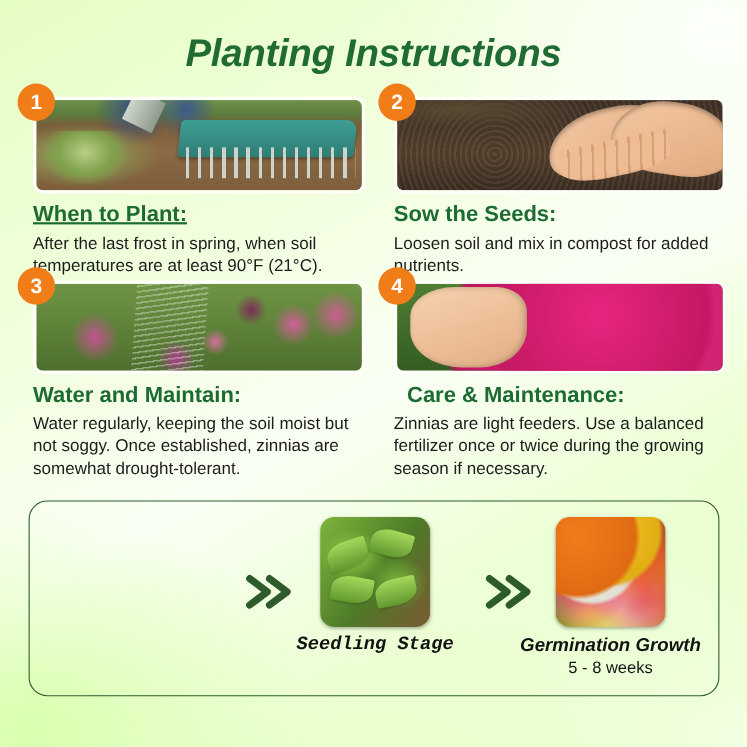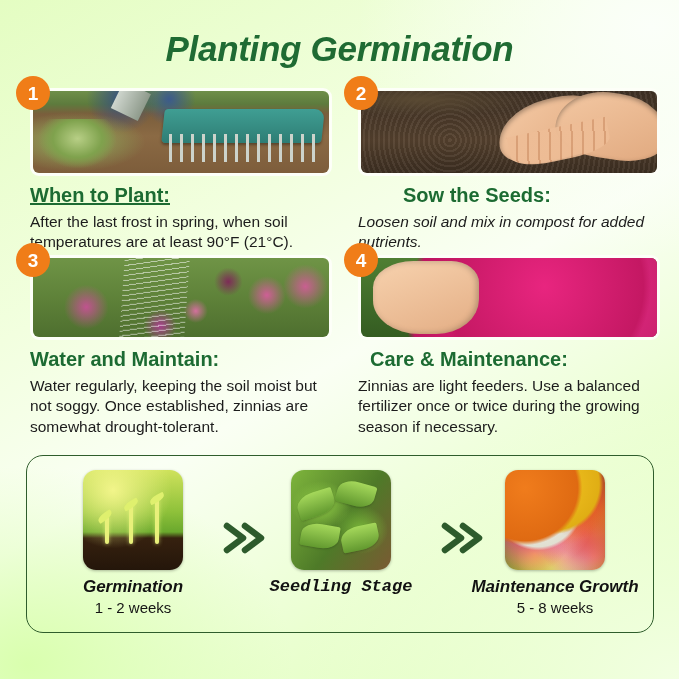--- a/index.html
+++ b/index.html
@@ -181,21 +181,21 @@
   }
 
   .arrow{position:absolute;top:62px;width:54px;height:40px;}
   .arrow svg{width:100%;height:100%;display:block;}
 </style>
 </head>
 <body>
 
 <div id="poster">
 
-  <div class="title">Planting Germination</div>
+  <div class="title">Planting Instructions</div>
 
   <div class="step" style="left:30px;top:88px;width:302px;">
     <div class="photo" style="width:302px;height:88px;">
       <div class="ph p-rake">
         <div class="shrub"></div>
           <div class="handle"></div>
           <div class="head"></div>
           <div class="tines"></div>
       </div>
     </div>
@@ -206,22 +206,22 @@
 
   <div class="step" style="left:358px;top:88px;width:302px;">
     <div class="photo" style="width:302px;height:88px;">
       <div class="ph p-soil">
         <div class="hand1"></div>
           <div class="hand2"></div>
           <div class="fing"></div>
       </div>
     </div>
     <div class="badge">2</div>
-    <div class="heading" style="top:96px;margin-left:45px;">Sow the Seeds:</div>
-    <div class="body" style="top:124px;width:300px;font-style:italic;">Loosen soil and mix in compost for added nutrients.</div>
+    <div class="heading" style="top:96px;">Sow the Seeds:</div>
+    <div class="body" style="top:124px;width:300px;">Loosen soil and mix in compost for added nutrients.</div>
   </div>
 
   <div class="step" style="left:30px;top:255px;width:302px;">
     <div class="photo" style="width:302px;height:85px;">
       <div class="ph p-water">
         <div class="spray"></div>
       </div>
     </div>
     <div class="badge">3</div>
     <div class="heading" style="top:93px;text-align:right;">Water and Maintain:</div>
@@ -234,32 +234,20 @@
         <div class="hand"></div>
       </div>
     </div>
     <div class="badge">4</div>
     <div class="heading" style="top:93px;margin-left:12px;">Care &amp; Maintenance:</div>
     <div class="body" style="top:121px;width:300px;">Zinnias are light feeders. Use a balanced fertilizer once or twice during the growing season if necessary.</div>
   </div>
 
   <div class="timeline">
 
-    <div class="stage" style="left:22px;width:168px;">
-      <div class="thumb t-germ">
-        <i></i>
-          <i></i>
-          <i></i>
-          <b></b>
-          <b></b>
-          <b></b>
-      </div>
-      <div class="name">Germination</div>
-      <div class="dur">1 - 2 weeks</div>
-    </div>
 
     <div class="arrow" style="left:190px;">
       <svg viewBox="0 0 54 40">
           <g fill="none" stroke="#2d5b2c" stroke-width="6.5" stroke-linecap="round" stroke-linejoin="round">
             <polyline points="10,8 26,20 10,32"></polyline>
             <polyline points="28,8 44,20 28,32"></polyline>
           </g>
         </svg>
     </div>
 
@@ -277,18 +265,18 @@
       <svg viewBox="0 0 54 40">
           <g fill="none" stroke="#2d5b2c" stroke-width="6.5" stroke-linecap="round" stroke-linejoin="round">
             <polyline points="10,8 26,20 10,32"></polyline>
             <polyline points="28,8 44,20 28,32"></polyline>
           </g>
         </svg>
     </div>
 
     <div class="stage" style="left:444px;width:168px;">
       <div class="thumb t-veg"></div>
-      <div class="name">Maintenance Growth</div>
+      <div class="name">Germination Growth</div>
       <div class="dur">5 - 8 weeks</div>
     </div>
 
   </div>
 </div>
 
 </body></html>

